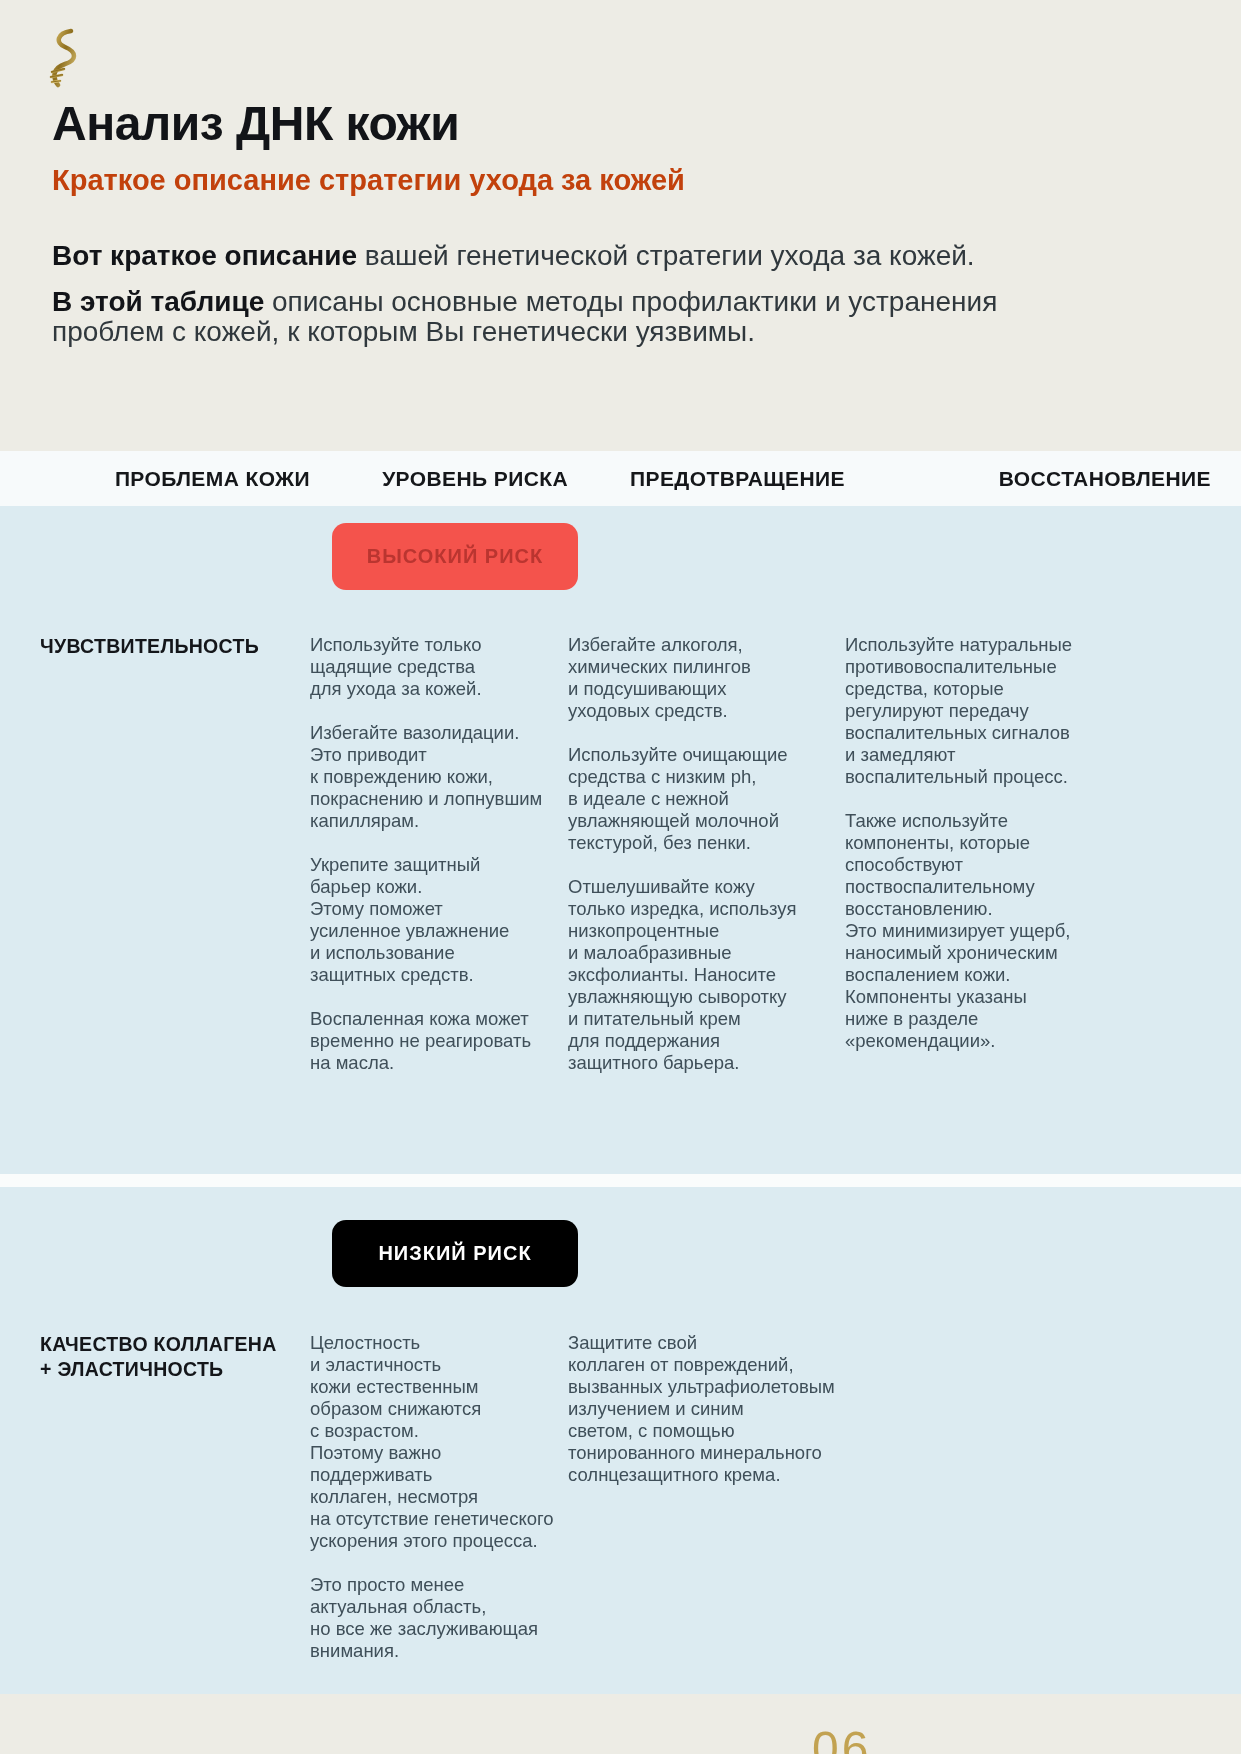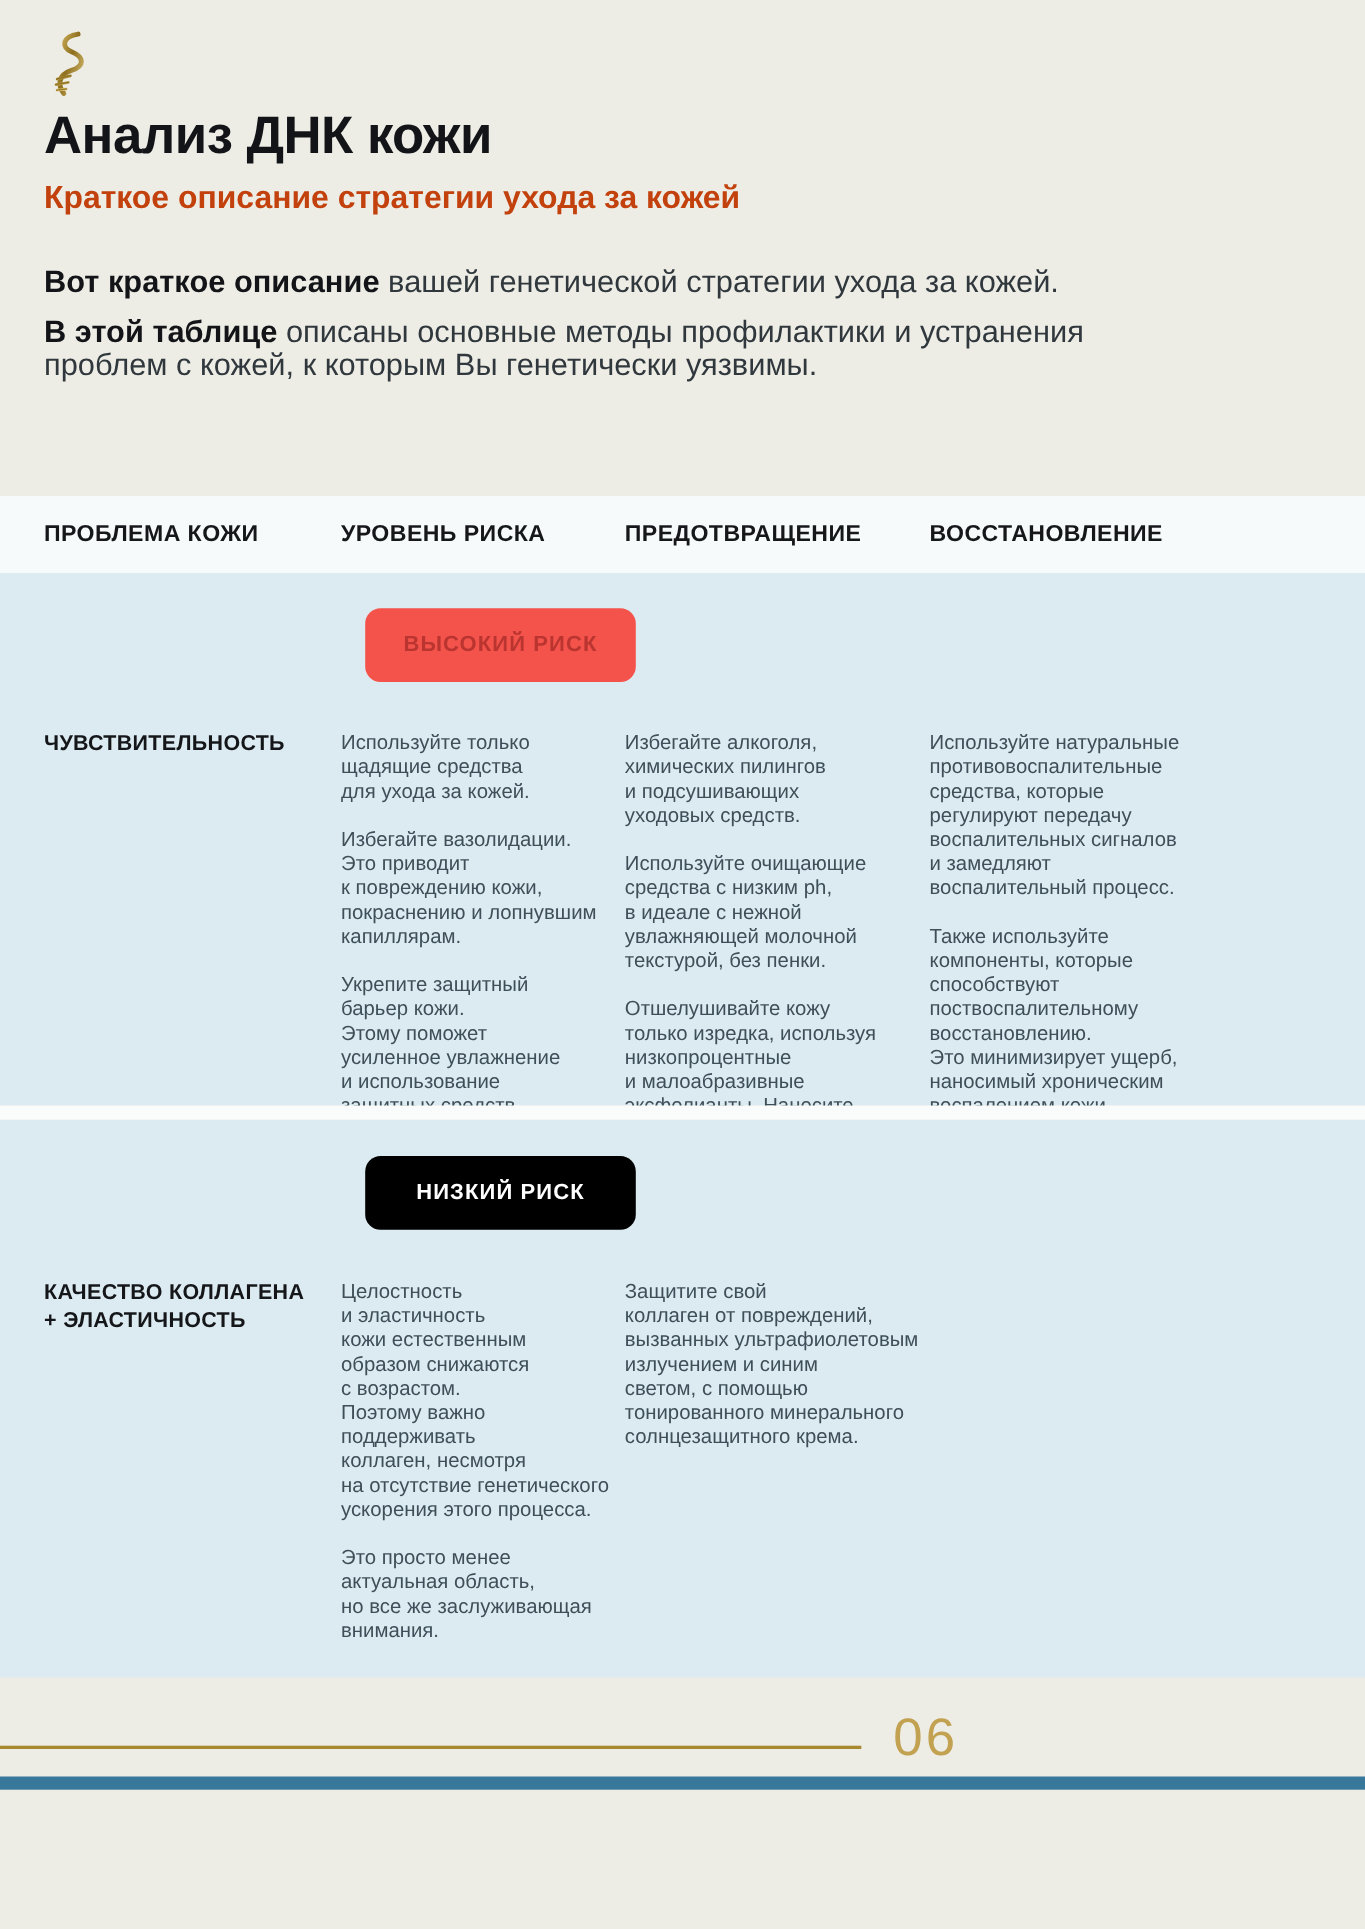--- a/index.html
+++ b/index.html
@@ -4,21 +4,21 @@
 <style>
   * { margin:0; padding:0; box-sizing:border-box; }
   html,body { background:#d8d8d2; }
   .page {
     width:1241px; height:1754px; position:relative; margin:0 auto;
     background:#EDECE5; overflow:hidden;
     font-family:"Liberation Sans", sans-serif;
     color:#3F4F59;
   }
   
-  .report-header { position:relative; height:451px; padding:95px 60px 0 40px; }
+  .report-header { position:relative; height:451px; padding:95px 60px 0 52px; }
   .logo { position:absolute; left:44px; top:28px; }
   .page-title {
     font-size:48px; line-height:58px; font-weight:700;
     letter-spacing:-0.5px; color:#121418;
   }
   .page-subtitle {
     margin-top:8px; font-size:29px; line-height:38px; font-weight:700; color:#c2410c;
   }
   .intro-p {
     font-size:28px; line-height:30px; color:#30383d; white-space:pre-line;
@@ -27,28 +27,28 @@
   .intro-p.second { margin-top:16px; }
   .intro-lead { font-weight:700; color:#121418; }
   
   .grid {
     display:grid;
     grid-template-columns:270px 258px 277px 1fr;
     padding-left:40px; padding-right:30px;
     align-items:start;
   }
   .table-head {
-    height:70px; background:#F7FAFB; align-items:center;
+    height:55px; background:#F7FAFB; align-items:center;text-align:right;
   }
   .col-head {
     font-size:21px; font-weight:700; letter-spacing:0.4px; color:#15171A;
   }
   
   .risk-section { background:#DCEBF1; overflow:hidden; }
-  .section-1 { height:484px; padding-top:32px; }
+  .section-1 { height:668px; padding-top:17px; }
   .section-2 { height:507px; padding-top:33px; }
   .section-gap { height:13px; background:#FAFCFC; }
   .badge {
     grid-column:2;
     width:246px; height:67px; margin-left:22px;
     border-radius:14px;
     display:flex; align-items:center; justify-content:center;
     font-size:20px; font-weight:700; letter-spacing:1px;
   }
   .badge-high { background:#F4534C; color:#BA3530; }

